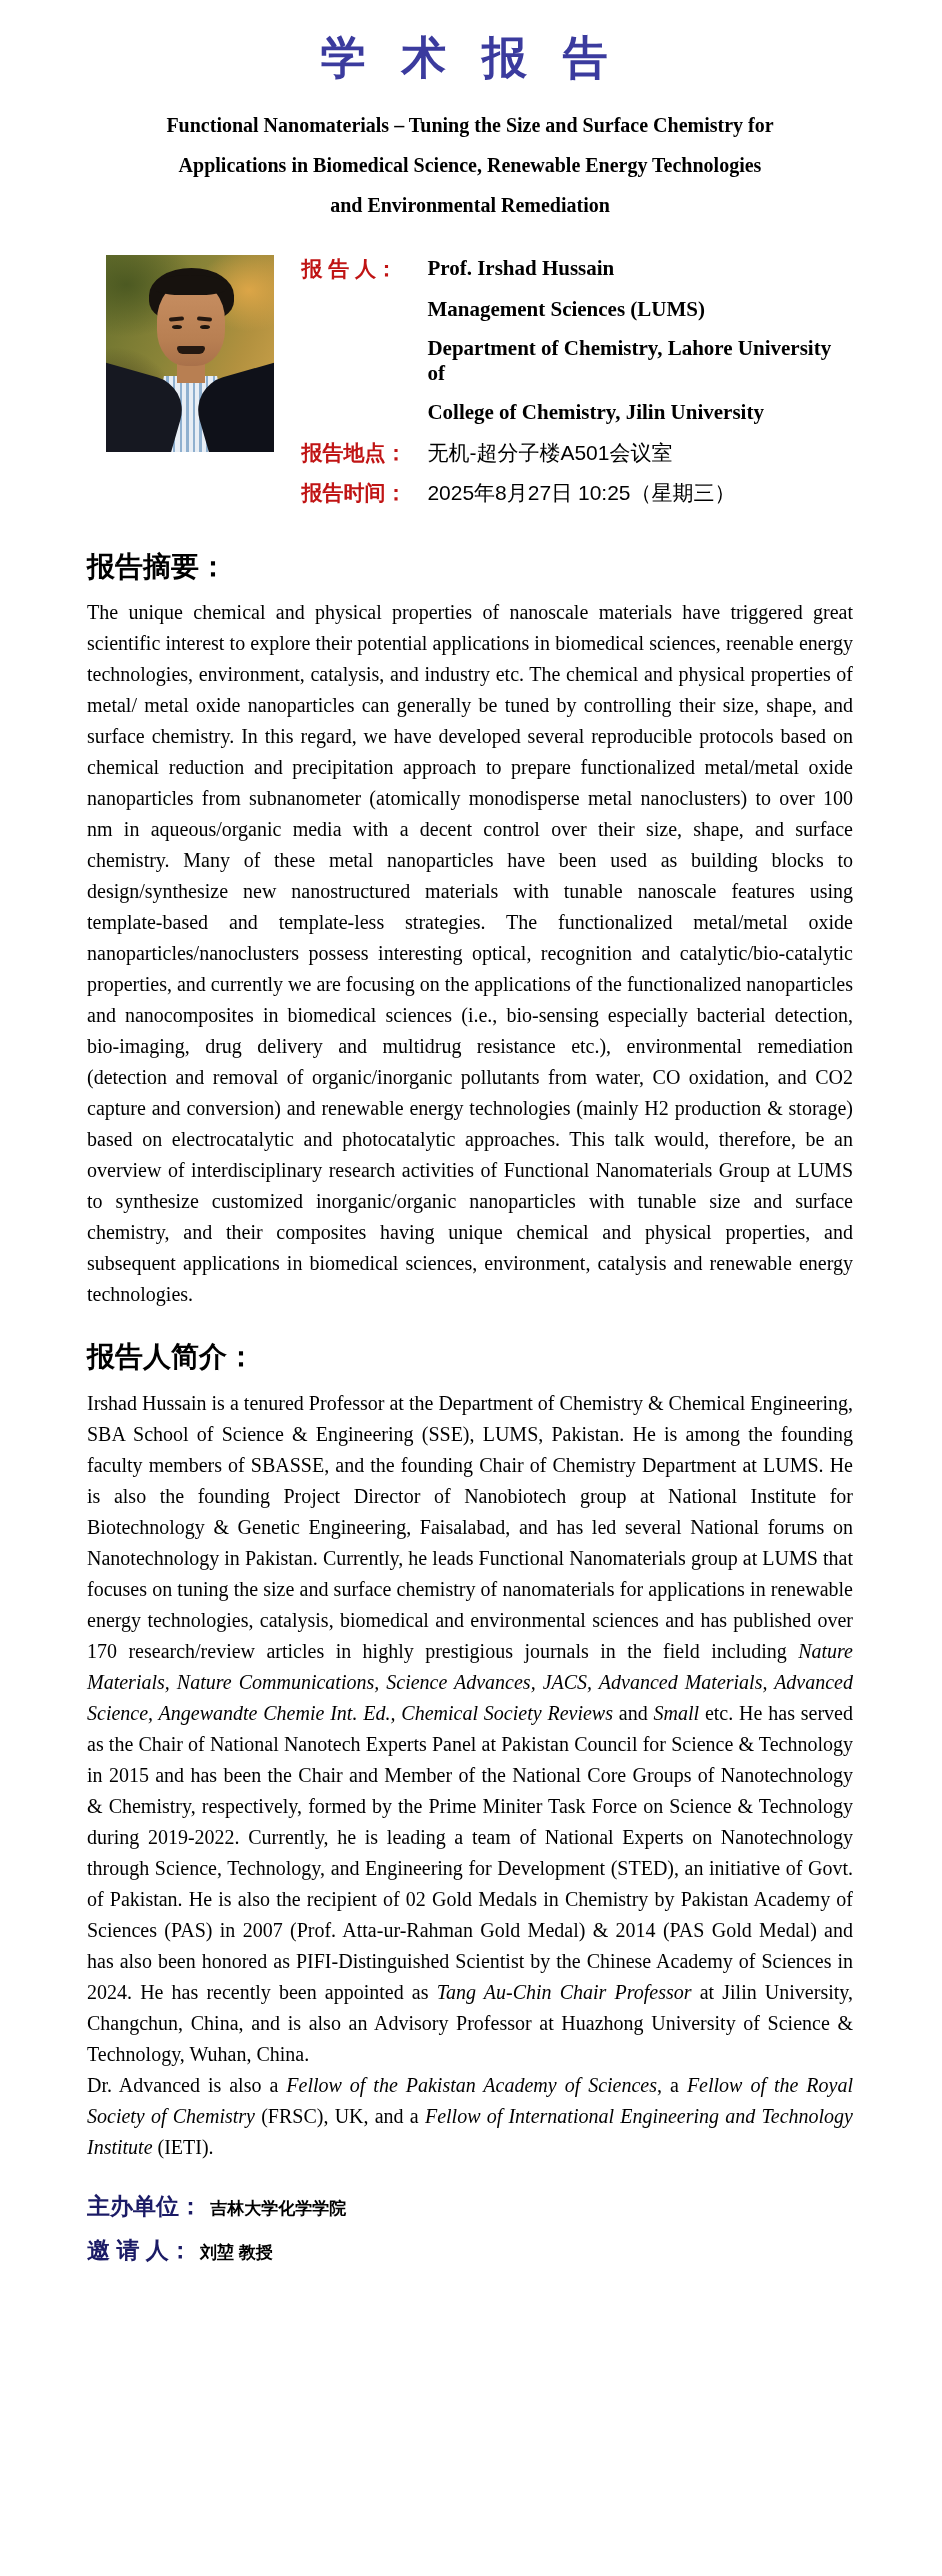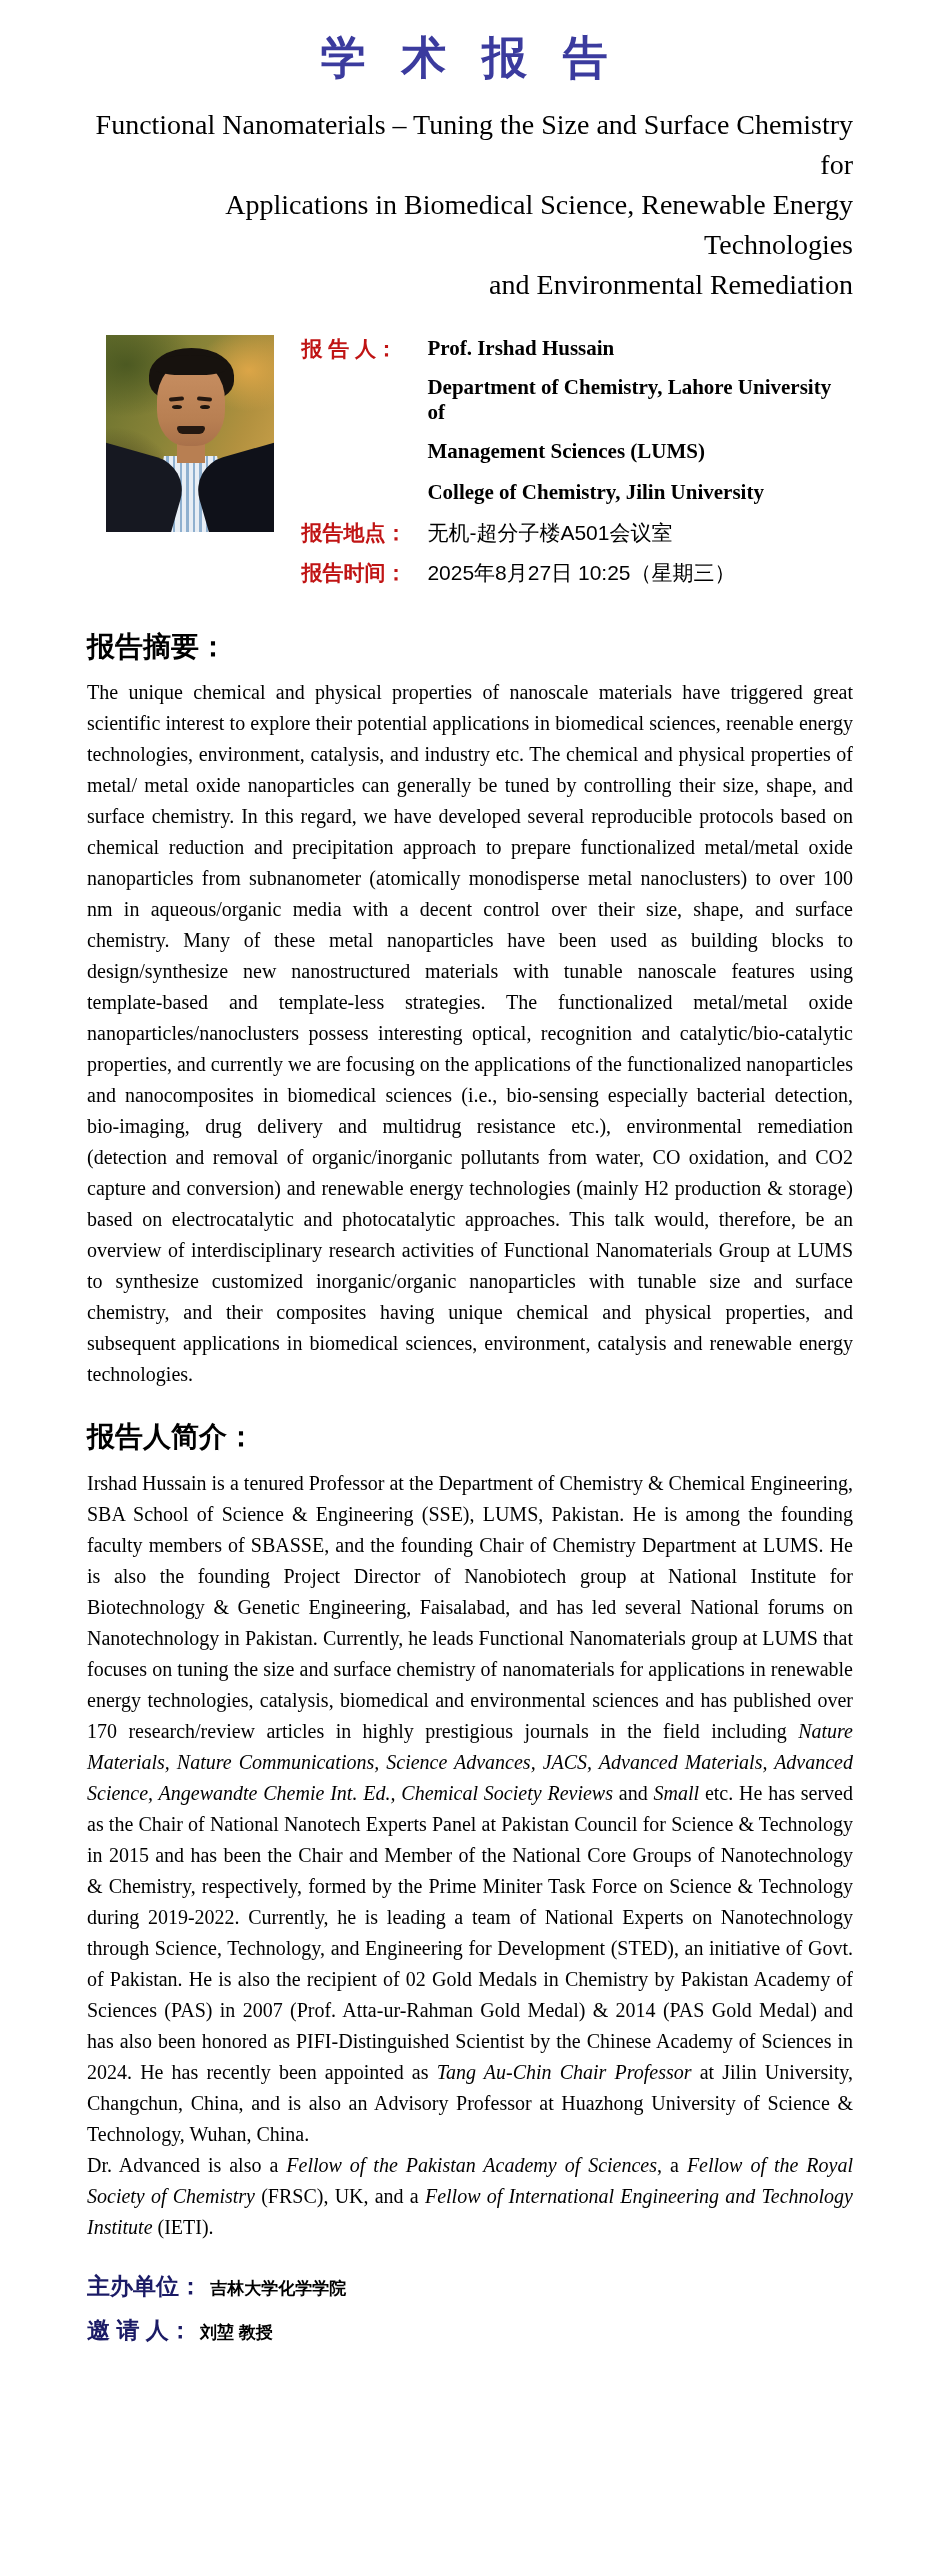--- a/index.html
+++ b/index.html
@@ -25,24 +25,24 @@
     font-weight:bold;
     font-size:45px;
     line-height:50px;
     letter-spacing:11.6px;
     color:var(--blue);
     margin-top:8.3px;
   }
   
   .talk-title{
     margin-top:21.6px;
-    text-align:right;
+    text-align:center;
     font-family:"Liberation Serif", serif;
-    font-weight:normal;
-    font-size:28px;
+    font-weight:bold;
+    font-size:20px;
     line-height:40px;
     color:var(--ink);
   }
   
   .speaker{
     display:flex;
     align-items:flex-start;
     margin-top:30px;
   }
   .photo{
@@ -176,25 +176,25 @@
       <div class="ph-mustache"></div>
     </div>
 
     <div class="info">
       <div class="info-row">
         <span class="info-label">报 告 人：</span>
         <span class="info-value-en">Prof. Irshad Hussain</span>
       </div>
       <div class="info-row">
         <span class="info-label"></span>
+        <span class="info-value-en">Management Sciences (LUMS)</span>
+      </div>
+      <div class="info-row">
+        <span class="info-label"></span>
         <span class="info-value-en">Department of Chemistry, Lahore University of</span>
-      </div>
-      <div class="info-row">
-        <span class="info-label"></span>
-        <span class="info-value-en">Management Sciences (LUMS)</span>
       </div>
       <div class="info-row">
         <span class="info-label"></span>
         <span class="info-value-en">College of Chemistry, Jilin University</span>
       </div>
       <div class="info-row">
         <span class="info-label">报告地点：</span>
         <span class="info-value-zh">无机-超分子楼A501会议室</span>
       </div>
       <div class="info-row">

